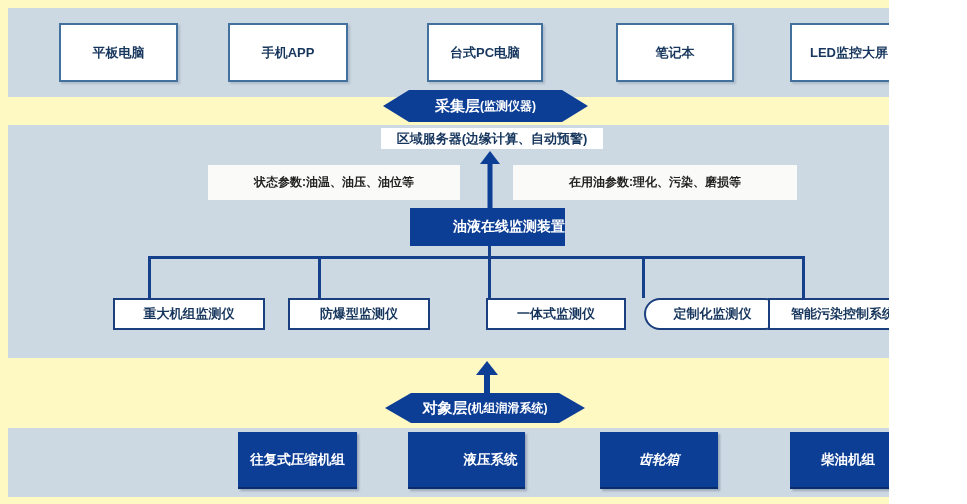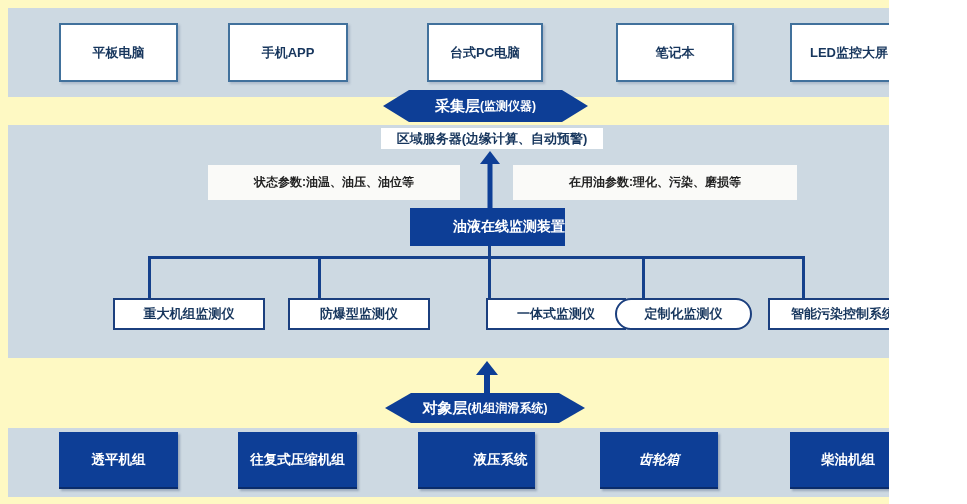--- a/index.html
+++ b/index.html
@@ -145,41 +145,41 @@
     font-weight: 700;
     display: flex;
     align-items: center;
     justify-content: center;
     white-space: nowrap;
     margin-left: 40px;
   }
   .m1 { left: 73px;  width: 152px; }
   .m2 { left: 248px; width: 142px; }
   .m3 { left: 446px; width: 140px; }
-  .m4 { left: 575px; width: 137px; border-radius: 16px; }
+  .m4 { left: 604px; width: 137px; border-radius: 16px; }
   .m5 { left: 728px; width: 150px; }
 
   
   .dark-box {
     position: absolute;
     top: 432px; height: 57px;
     background: #0d3e96;
     border-bottom: 2px solid #0a2c6b;
     color: #ffffff;
     font-size: 13.5px;
     font-weight: 700;
     display: flex;
     align-items: center;
     justify-content: center;
     white-space: nowrap;
     box-shadow: 2px 2px 2px rgba(90,110,140,0.45);
   }
   .b1 { left: 59px;  width: 119px; }
   .b2 { left: 238px; width: 119px; }
-  .b3 { left: 418px; width: 117px; padding-left: 48px; }
+  .b3 { left: 408px; width: 117px; padding-left: 48px; }
   .b4 { left: 600px; width: 118px; font-style: italic; }
   .b5 { left: 790px; width: 116px; }
 </style>
 </head>
 <body>
 
 <div class="canvas">
 
   <div class="band top"></div>
   <div class="band middle"></div>
@@ -252,23 +252,20 @@
   <div class="arrow-up arrow2">
     <span class="head"></span>
     <span class="shaft"></span>
   </div>
 
   <div class="banner banner2">
     <span class="main">对象层</span>
       <span class="sub"> (机组润滑系统)</span>
   </div>
 
-  <div class="dark-box b1">
-      <span>透平机组</span>
-    </div>
   <div class="dark-box b2">
       <span>往复式压缩机组</span>
     </div>
   <div class="dark-box b3">
       <span>液压系统</span>
     </div>
   <div class="dark-box b4">
       <span>齿轮箱</span>
     </div>
   <div class="dark-box b5">

